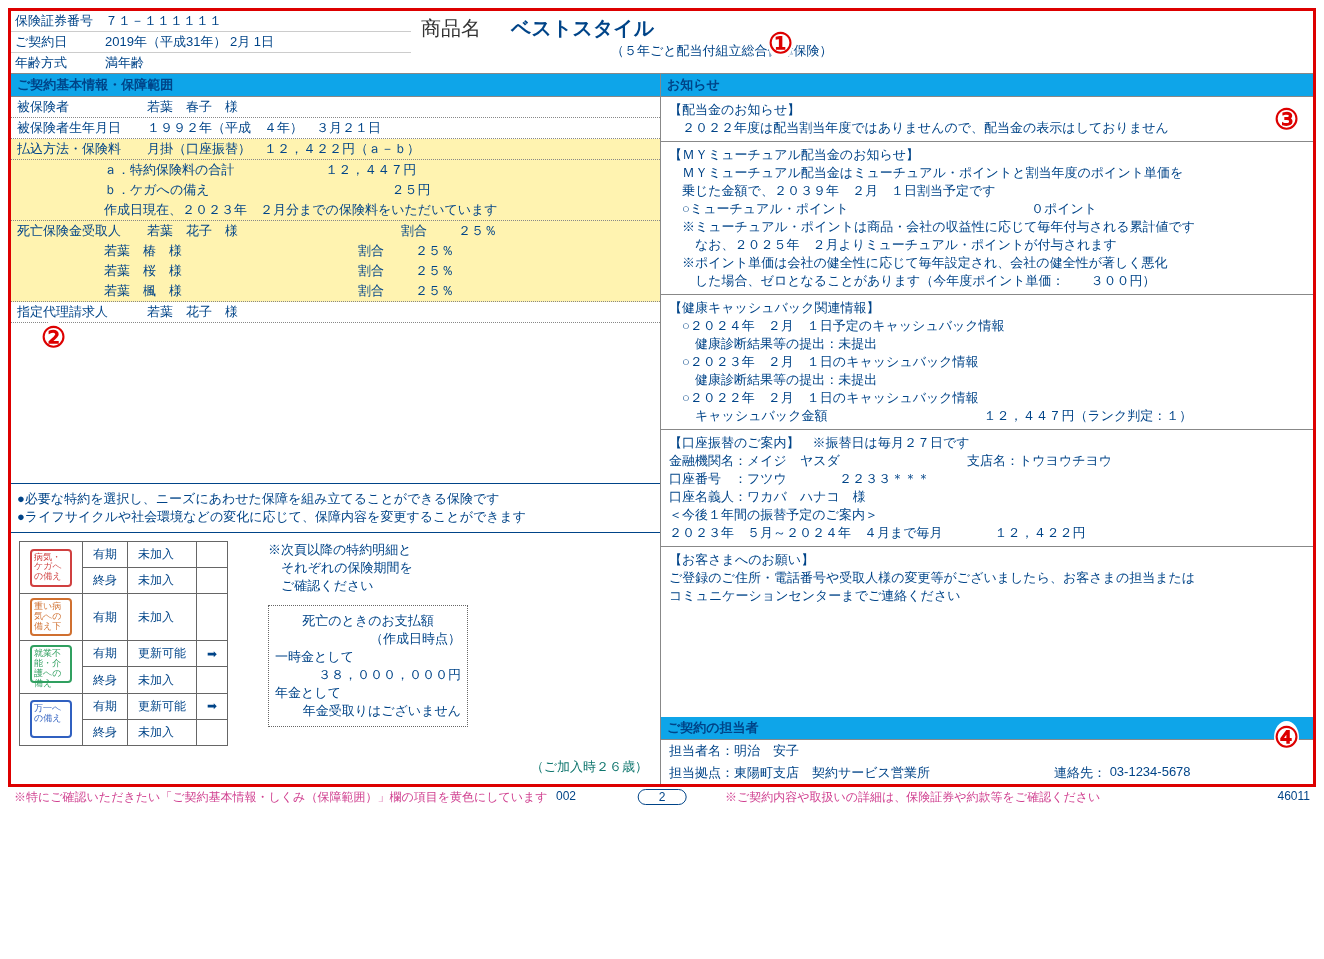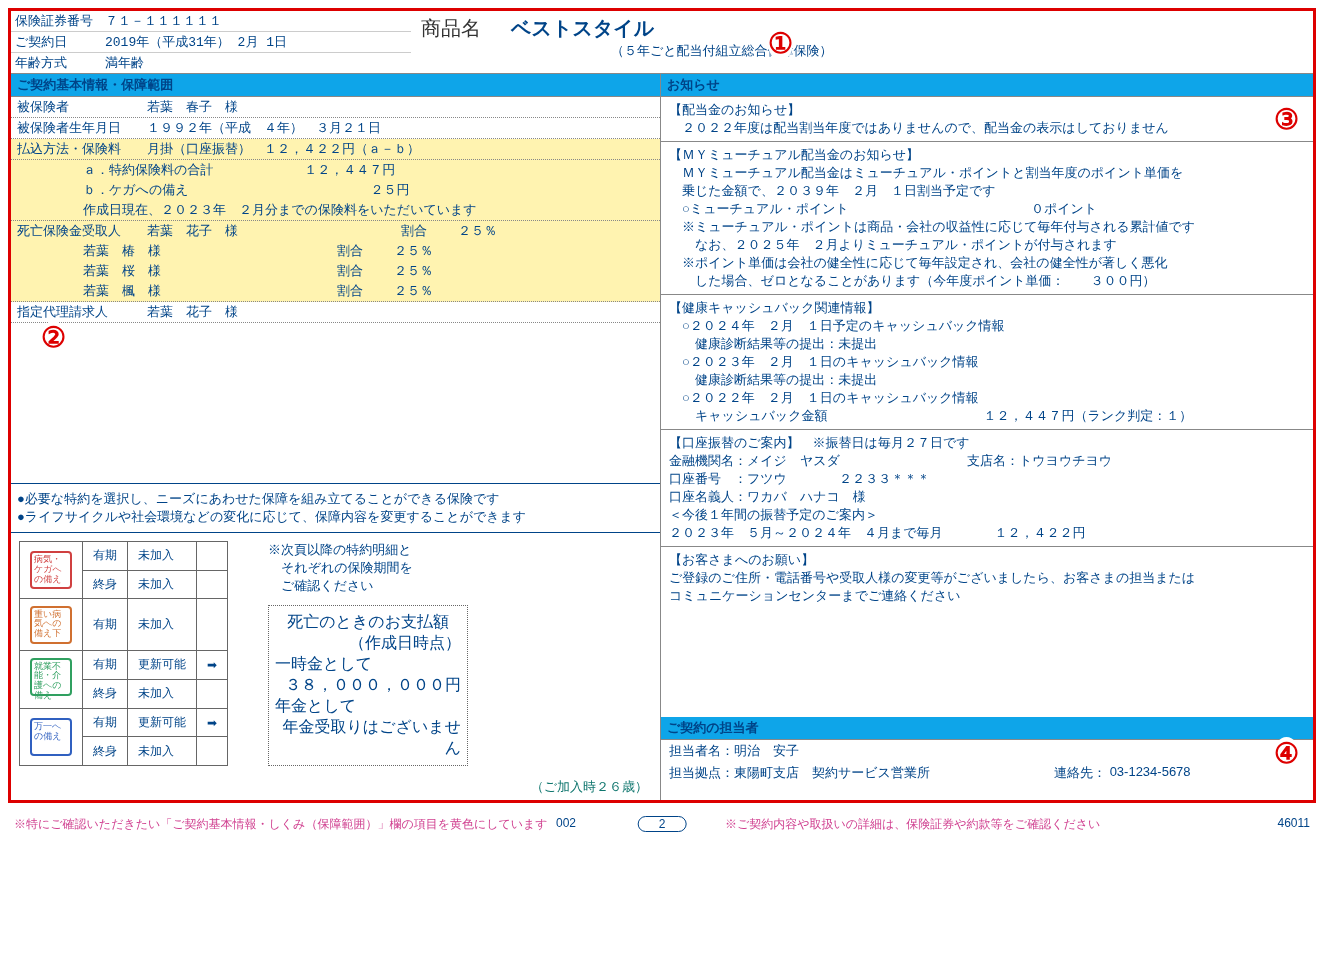--- a/index.html
+++ b/index.html
@@ -17,21 +17,21 @@
     position: relative;
   }
   .circle-num {
     position: absolute;
     color: #d00;
     font-size: 28px;
     font-weight: bold;
     background: #fff;
     border-radius: 50%;
   }
-  .header-row { display: flex; border-bottom: 1px solid #888; font-family: Liberation Mono, monospace; }
+  .header-row { display: flex; border-bottom: 1px solid #888; }
   .header-left { width: 400px; }
   .header-right { flex: 1; padding: 4px 10px; }
   .hrow { display: flex; border-bottom: 1px solid #ccc; padding: 1px 4px; }
   .hlabel { width: 90px; color: #004488; }
   .hval { color: #004488; }
   .product-label { font-size: 20px; color: #333; margin-right: 30px; }
   .product-name { font-size: 20px; color: #004488; font-weight: bold; }
   .product-sub { color: #004488; margin-left: 190px; }
   .main { display: flex; }
   .left { width: 650px; border-right: 1px solid #888; }
@@ -61,29 +61,29 @@
   .rider-table { border-collapse: collapse; }
   .rider-table td { border: 1px solid #666; padding: 4px 10px; color: #004488; font-size: 12px; }
   .rider-icon { width: 48px; text-align: center; }
   .icon-box { border: 2px solid; border-radius: 4px; padding: 2px; font-size: 9px; line-height: 1.1; text-align: left; display:inline-block; width:42px; height:38px; }
   .ic-red { border-color:#d04040; color:#d04040;}
   .ic-org { border-color:#d07030; color:#d07030;}
   .ic-grn { border-color:#30a060; color:#30a060;}
   .ic-blu { border-color:#3060c0; color:#3060c0;}
   .arrow { font-size: 18px; }
   .rider-note { margin-left: 40px; color: #004488; font-size: 13px; width: 200px;}
-  .payout-box { border: 1px dotted #666; padding: 6px; color: #004488; margin-top: 10px; font-size:16px;}
+  .payout-box { border: 1px dotted #666; padding: 6px; color: #004488; margin-top: 10px; font-size:13px;}
   .right-block { padding: 4px 8px; color: #004488; border-bottom: 1px solid #888; }
   .rb-title { }
   .agent-row { padding: 2px 8px; color: #004488; }
-  .footer { display: flex; justify-content: space-between; padding: 13px 6px; color: #d04090; font-size:12px; position:relative;}
+  .footer { display: flex; justify-content: space-between; padding: 2px 6px; color: #d04090; font-size:12px; position:relative;}
   .page-pill { border: 1px solid #004488; border-radius: 10px; padding: 0 20px; color: #004488; position:absolute; left:50%; transform:translateX(-50%);}
   .age-note { color:#0f766e; padding:4px 12px;text-align:right; }
   .small-plain { color:#004488; }
-  .indent { padding-left: 72px; }
+  .indent { padding-left: 93px; }
   .kv { display:flex; }
 </style>
 </head>
 <body>
 
 <div class="doc">
   <span class="circle-num" style="top:16px; right:520px;">①</span>
   <span class="circle-num" style="top:310px; left:30px;">②</span>
   <span class="circle-num" style="top:92px; right:14px;">③</span>
   <span class="circle-num" style="bottom:30px; right:14px;">④</span>

